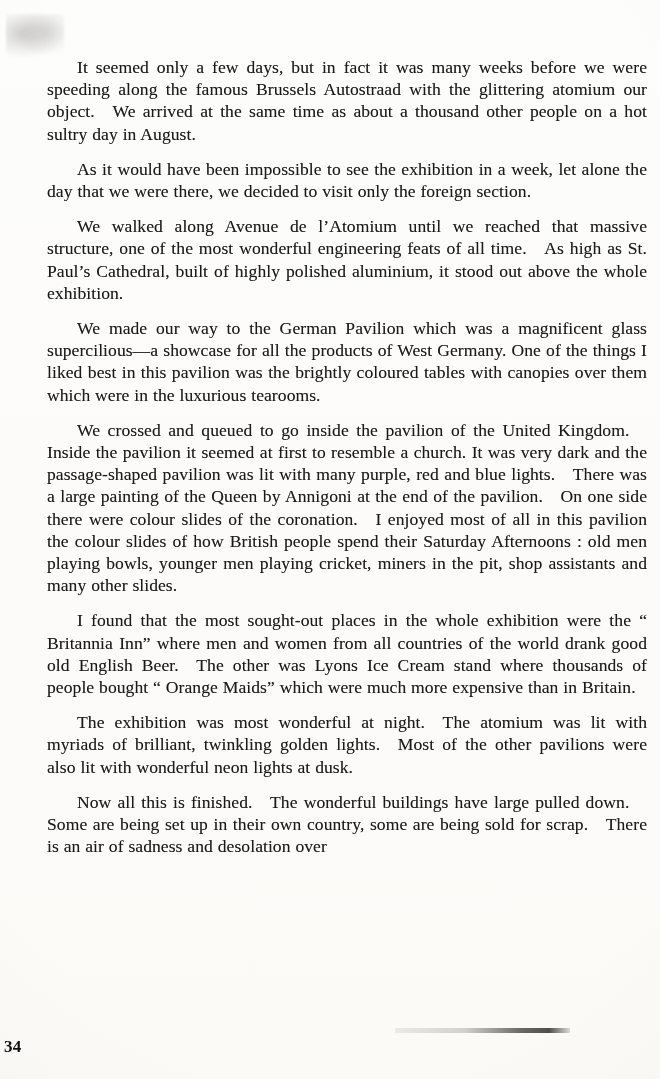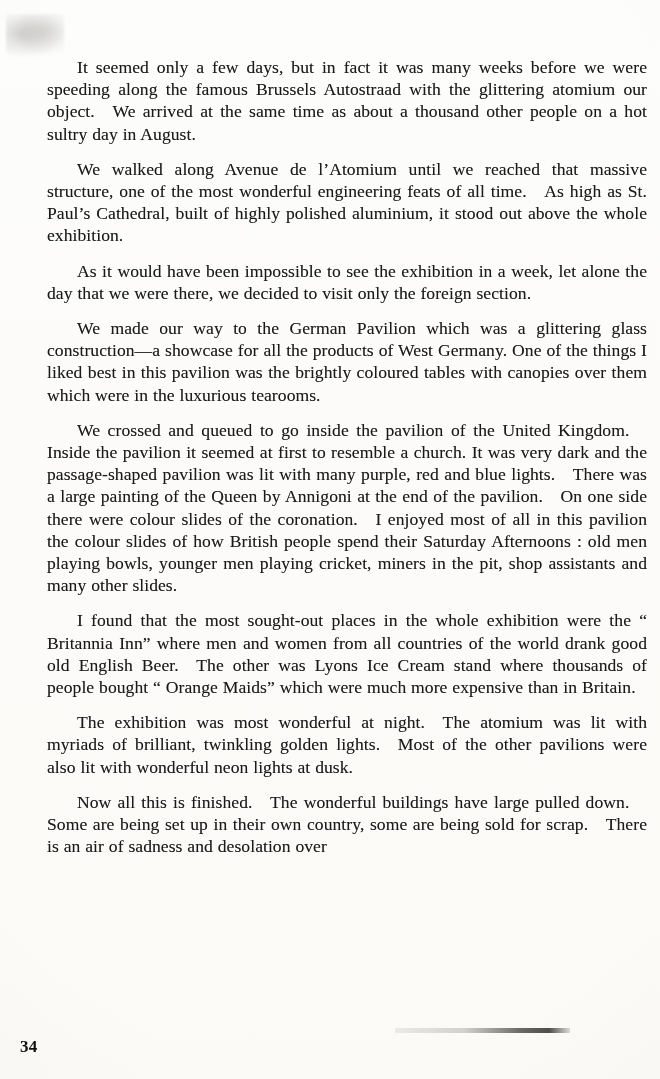--- a/index.html
+++ b/index.html
@@ -80,42 +80,42 @@
   p.para:last-of-type {
     margin-bottom: 0;
   }
   
   p.para {
     text-shadow: 0 0 0.4px rgba(0,0,0,0.35);
   }
 
   .folio {
     position: absolute;
-    left: 20px;
+    left: 4px;
     top: 1037px;
     font-size: 17px;
     font-weight: bold;
     color: #111111;
     letter-spacing: 0.3px;
   }
 </style>
 </head>
 <body>
 
 <div class="page">
 
   <div class="page-texture"></div>
   <div class="scan-smudge"></div>
   <div class="scan-edge-artifact"></div>
 
   <div class="content">
     <p class="para">It seemed only a few days, but in fact it was many weeks before we were speeding along the famous Brussels Autostraad with the glittering atomium our object. We arrived at the same time as about a thousand other people on a hot sultry day in August.</p>
+    <p class="para">As it would have been impossible to see the exhibition in a week, let alone the day that we were there, we decided to visit only the foreign section.</p>
     <p class="para">We walked along Avenue de l’Atomium until we reached that massive structure, one of the most wonderful engineering feats of all time. As high as St. Paul’s Cathedral, built of highly polished aluminium, it stood out above the whole exhibition.</p>
-    <p class="para">As it would have been impossible to see the exhibition in a week, let alone the day that we were there, we decided to visit only the foreign section.</p>
-    <p class="para">We made our way to the German Pavilion which was a glittering glass construction—a showcase for all the products of West Germany. One of the things I liked best in this pavilion was the brightly coloured tables with canopies over them which were in the luxurious tearooms.</p>
+    <p class="para">We made our way to the German Pavilion which was a magnificent glass supercilious—a showcase for all the products of West Germany. One of the things I liked best in this pavilion was the brightly coloured tables with canopies over them which were in the luxurious tearooms.</p>
     <p class="para">We crossed and queued to go inside the pavilion of the United Kingdom. Inside the pavilion it seemed at first to resemble a church. It was very dark and the passage-shaped pavilion was lit with many purple, red and blue lights. There was a large painting of the Queen by Annigoni at the end of the pavilion. On one side there were colour slides of the coronation. I enjoyed most of all in this pavilion the colour slides of how British people spend their Saturday Afternoons : old men playing bowls, younger men playing cricket, miners in the pit, shop assistants and many other slides.</p>
     <p class="para">I found that the most sought-out places in the whole exhibition were the “ Britannia Inn” where men and women from all countries of the world drank good old English Beer. The other was Lyons Ice Cream stand where thousands of people bought “ Orange Maids” which were much more expensive than in Britain.</p>
     <p class="para">The exhibition was most wonderful at night. The atomium was lit with myriads of brilliant, twinkling golden lights. Most of the other pavilions were also lit with wonderful neon lights at dusk.</p>
     <p class="para">Now all this is finished. The wonderful buildings have large pulled down. Some are being set up in their own country, some are being sold for scrap. There is an air of sadness and desolation over</p>
   </div>
 
   <div class="folio">34</div>
 
 </div>
 

